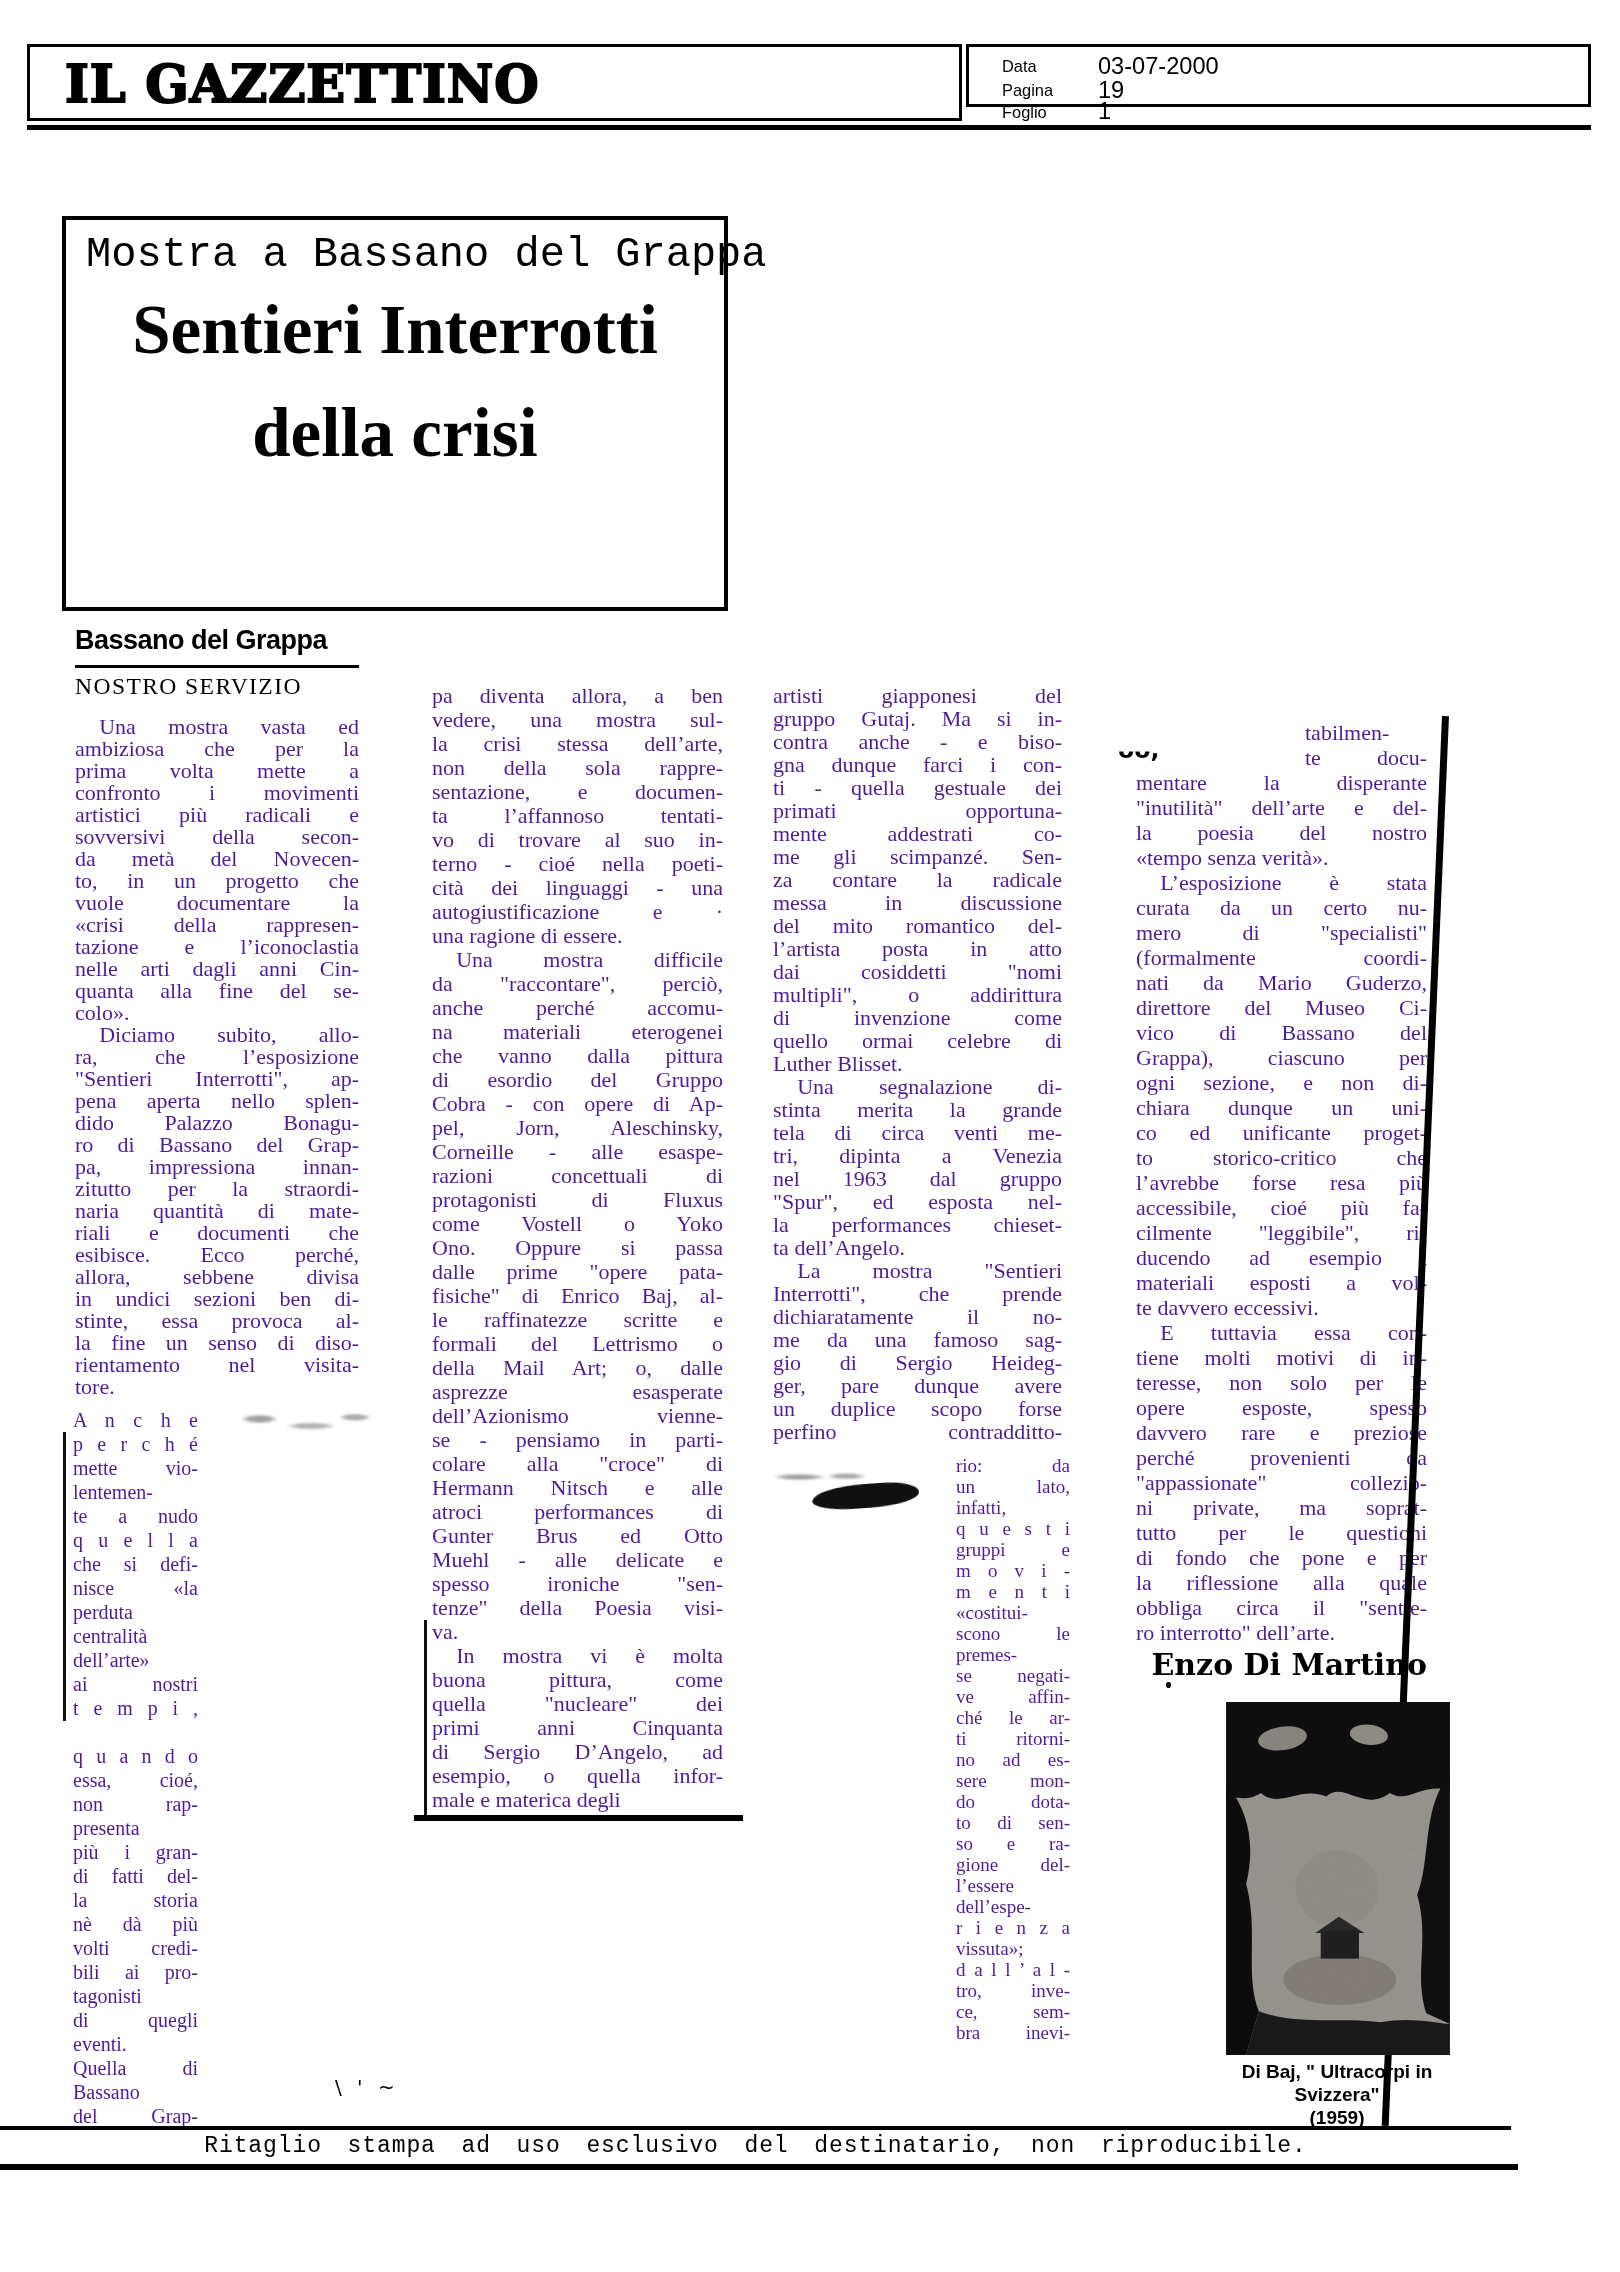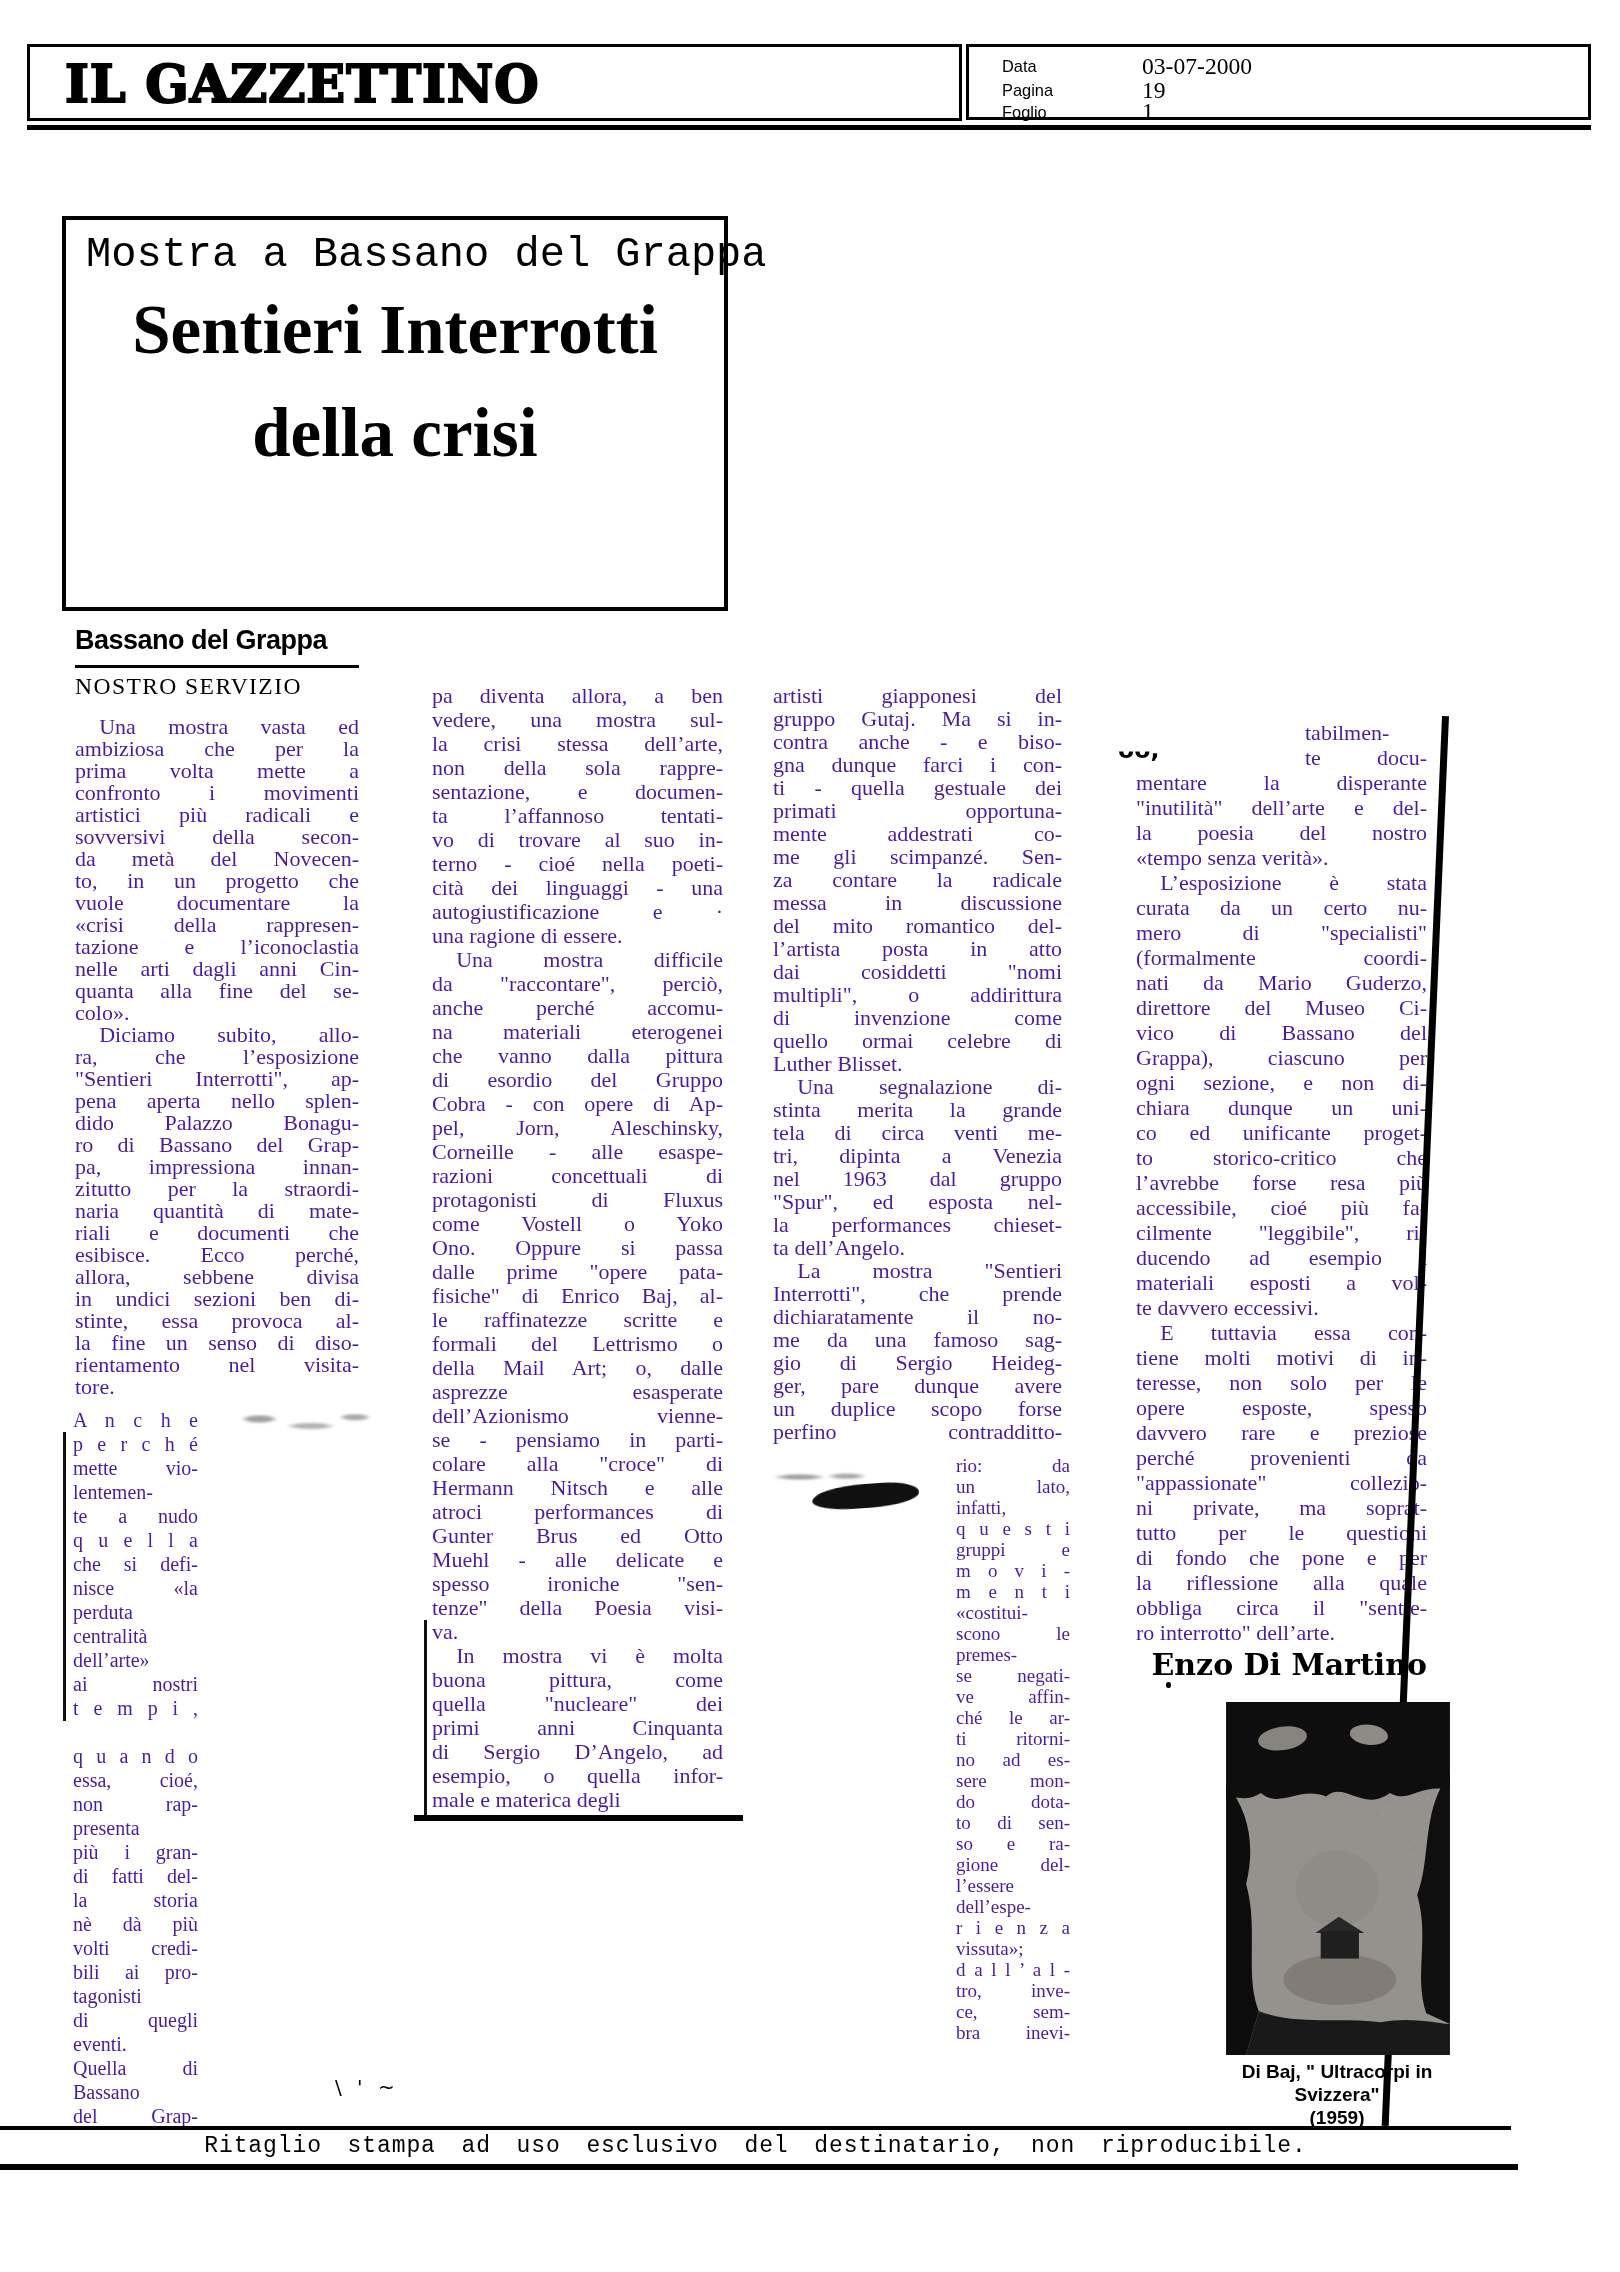--- a/index.html
+++ b/index.html
@@ -4,24 +4,24 @@
 <style>
   html,body{margin:0;padding:0;background:#fff;}
   #page{position:relative;width:1620px;height:2273px;background:#ffffff;color:#000;overflow:hidden;}
   .abs{position:absolute;}
   .rule{position:absolute;background:#000;}
 
   
   #masthead-box{left:27px;top:44px;width:935px;height:77px;border:3.6px solid #000;box-sizing:border-box;}
   #masthead{left:65px;top:53px;font-family:"DejaVu Serif",serif;font-weight:800;font-size:51px;
             letter-spacing:0.9px;-webkit-text-stroke:2px #000;transform:scaleY(1.04);white-space:nowrap;}
-  #info-box{left:966px;top:44px;width:625px;height:76px;border:3.6px solid #000;box-sizing:border-box;}
+  #info-box{left:966px;top:44px;width:625px;height:63px;border:3.6px solid #000;box-sizing:border-box;}
   .info-row{position:absolute;left:0;width:100%;}
   .info-label{position:absolute;left:33px;font-family:"Liberation Sans",sans-serif;font-size:16.4px;}
-  .info-value{position:absolute;left:129px;font-family:Liberation Serif, serif;font-size:23.6px;margin-left:44px;}
+  .info-value{position:absolute;left:129px;font-family:Liberation Sans, sans-serif;font-size:23.6px;}
 
   
   #headline-box{left:62px;top:216px;width:666px;height:395px;border:4.5px solid #000;box-sizing:border-box;}
   #kicker{margin:11px 0 0 20px;font-family:Liberation Mono, monospace;font-size:42px;white-space:nowrap;}
   .hl-line{text-align:center;font-family:"Liberation Serif",serif;font-weight:700;font-size:69px;line-height:103px;white-space:nowrap;}
 
   
   #section-head{left:75px;top:625px;font-family:"Liberation Sans",sans-serif;font-weight:700;font-size:27px;letter-spacing:-0.5px;white-space:nowrap;}
   #section-rule{left:75px;top:665px;width:284px;height:2.7px;}
   #nostro{left:75px;top:673px;font-family:"Liberation Serif",serif;font-size:23.6px;letter-spacing:1.4px;white-space:nowrap;}

